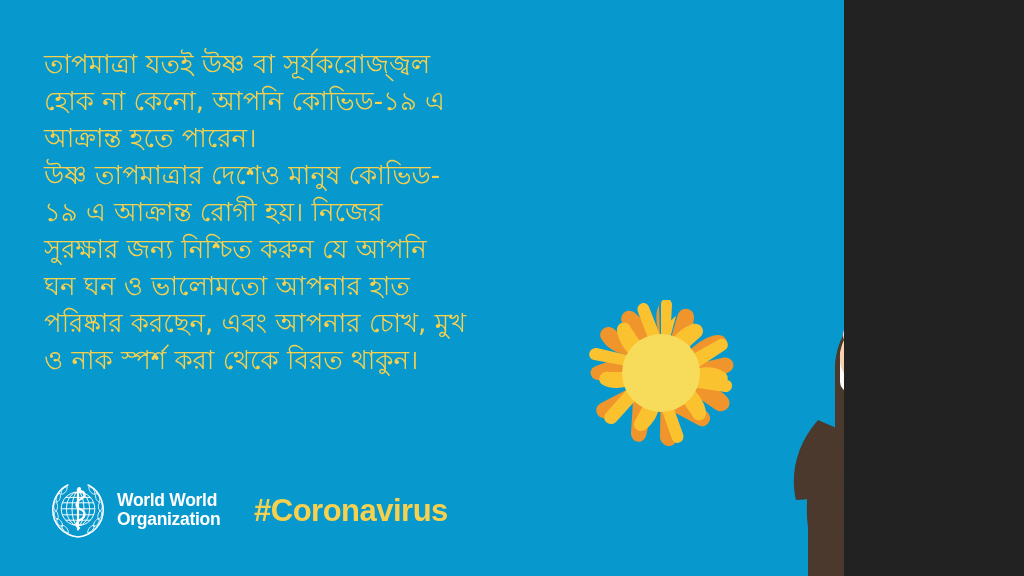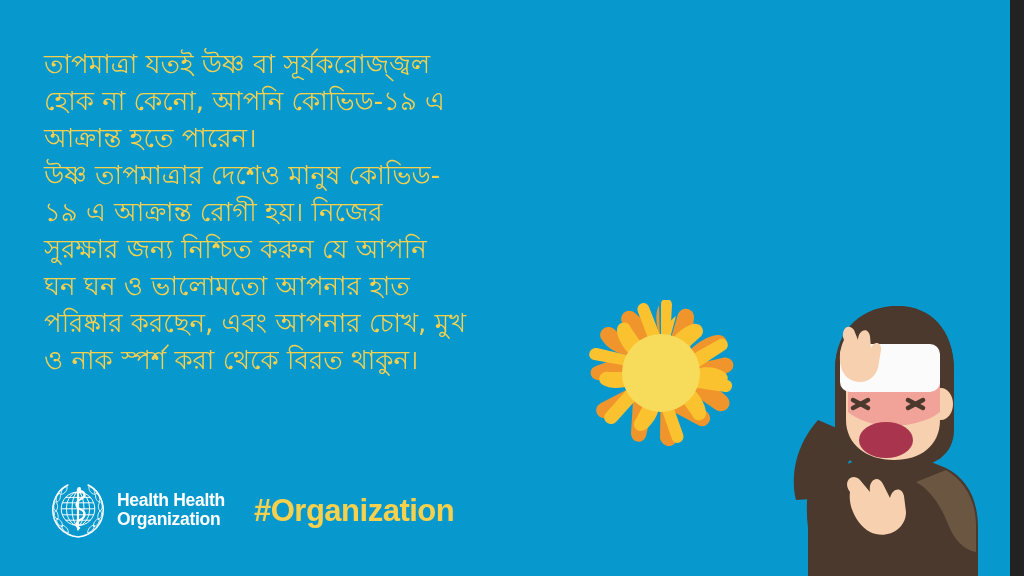--- a/index.html
+++ b/index.html
@@ -3,21 +3,21 @@
 <meta charset="utf-8">
 <title>WHO COVID-19 Myth Buster — Bengali</title>
 <style>
   html, body {
     margin: 0;
     padding: 0;
     background: #222;
   }
   #poster {
     position: relative;
-    width: 1010px;
+    width: 844px;
     height: 576px;
     overflow: hidden;
     background: #0799ce;
     font-family: "Liberation Sans", "DejaVu Sans", sans-serif;
   }
 
   
   .left-text {
     position: absolute;
     left: 44px;
@@ -236,22 +236,22 @@
         <path d="M50 20 V76"></path>
       </g>
 
       <g>
         <rect x="48.2" y="14" width="3.6" height="70" rx="1.6" fill="#ffffff"></rect>
         <path d="M51 18 C62 18 64 27 56 31 C46 36 44 45 54 49 C64 53 63 62 54 66 C46 70 46 78 52 80" stroke="#ffffff" stroke-width="3.4" fill="none" stroke-linecap="round"></path>
         <circle cx="52" cy="15" r="3.2" fill="#ffffff"></circle>
       </g>
     </svg>
     <div class="who-wordmark">
-      <span>Health Health</span>
+      <span>World World</span>
       <span>Organization</span>
     </div>
   </div>
 
   <div class="hashtags">
-    <div class="hashtag">#Organization</div>
+    <div class="hashtag">#Coronavirus</div>
   </div>
 
 </div>
 
 </body></html>

